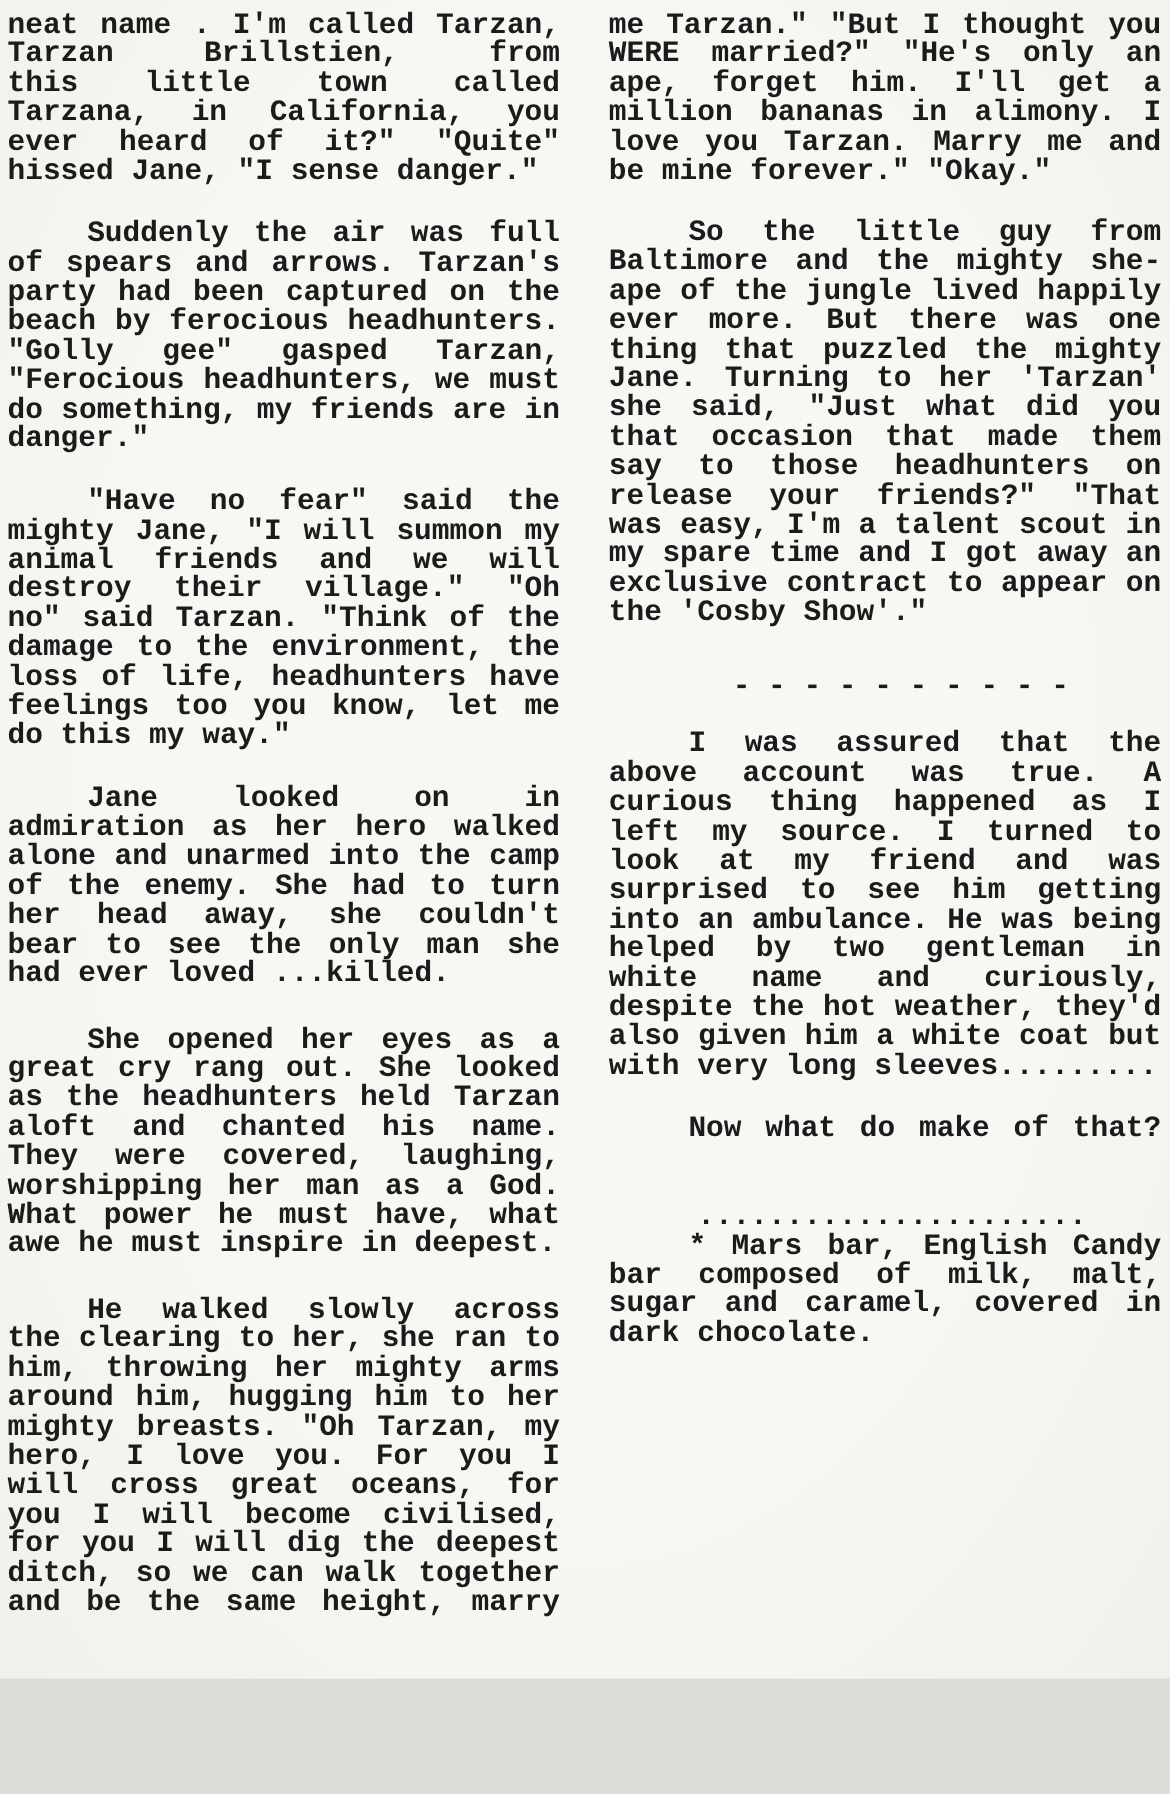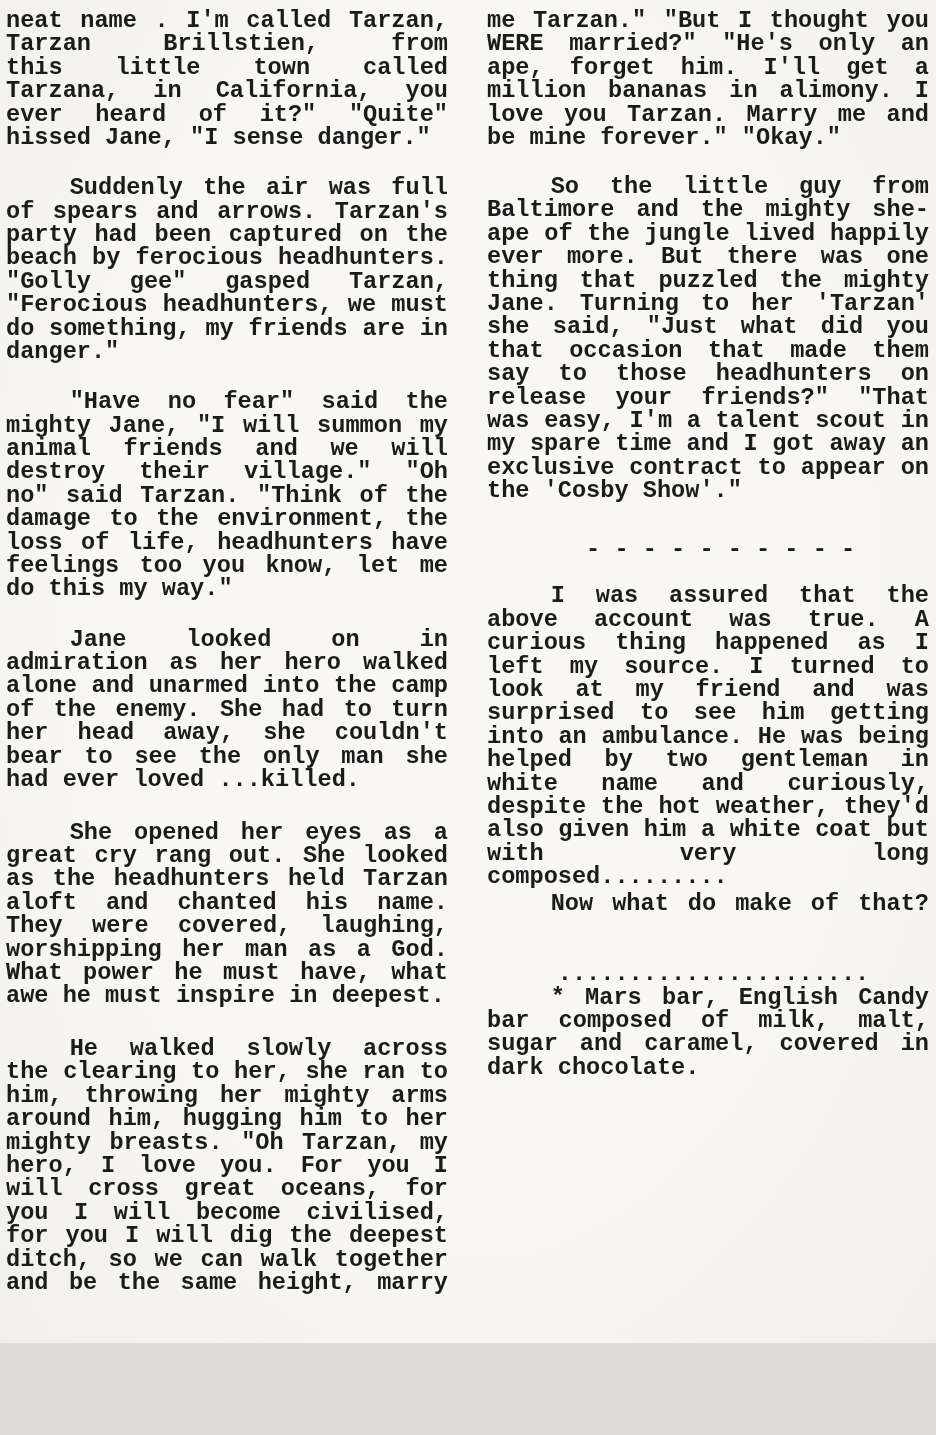--- a/index.html
+++ b/index.html
@@ -154,21 +154,21 @@
           <div class="line">above account was true. A</div>
           <div class="line">curious thing happened as I</div>
           <div class="line">left my source. I turned to</div>
           <div class="line">look at my friend and was</div>
           <div class="line">surprised to see him getting</div>
           <div class="line">into an ambulance. He was being</div>
           <div class="line">helped by two gentleman in</div>
           <div class="line">white name and curiously,</div>
           <div class="line">despite the hot weather, they'd</div>
           <div class="line">also given him a white coat but</div>
-          <div class="line last">with very long composed.........</div>
+          <div class="line last">with very long sleeves.........</div>
         </div>
         <div class="para" style="margin-top: 26.91px;">
           <div class="line" style="padding-left: 4.5ch;">Now what do make of that?</div>
         </div>
         <div class="para" style="margin-top: 46.8px;">
           <div class="line last" style="padding-left: 5ch;">......................</div>
         </div>
         <div class="para" style="margin-top: 0px;">
           <div class="line" style="padding-left: 4.5ch;">* Mars bar, English Candy</div>
           <div class="line">bar composed of milk, malt,</div>

